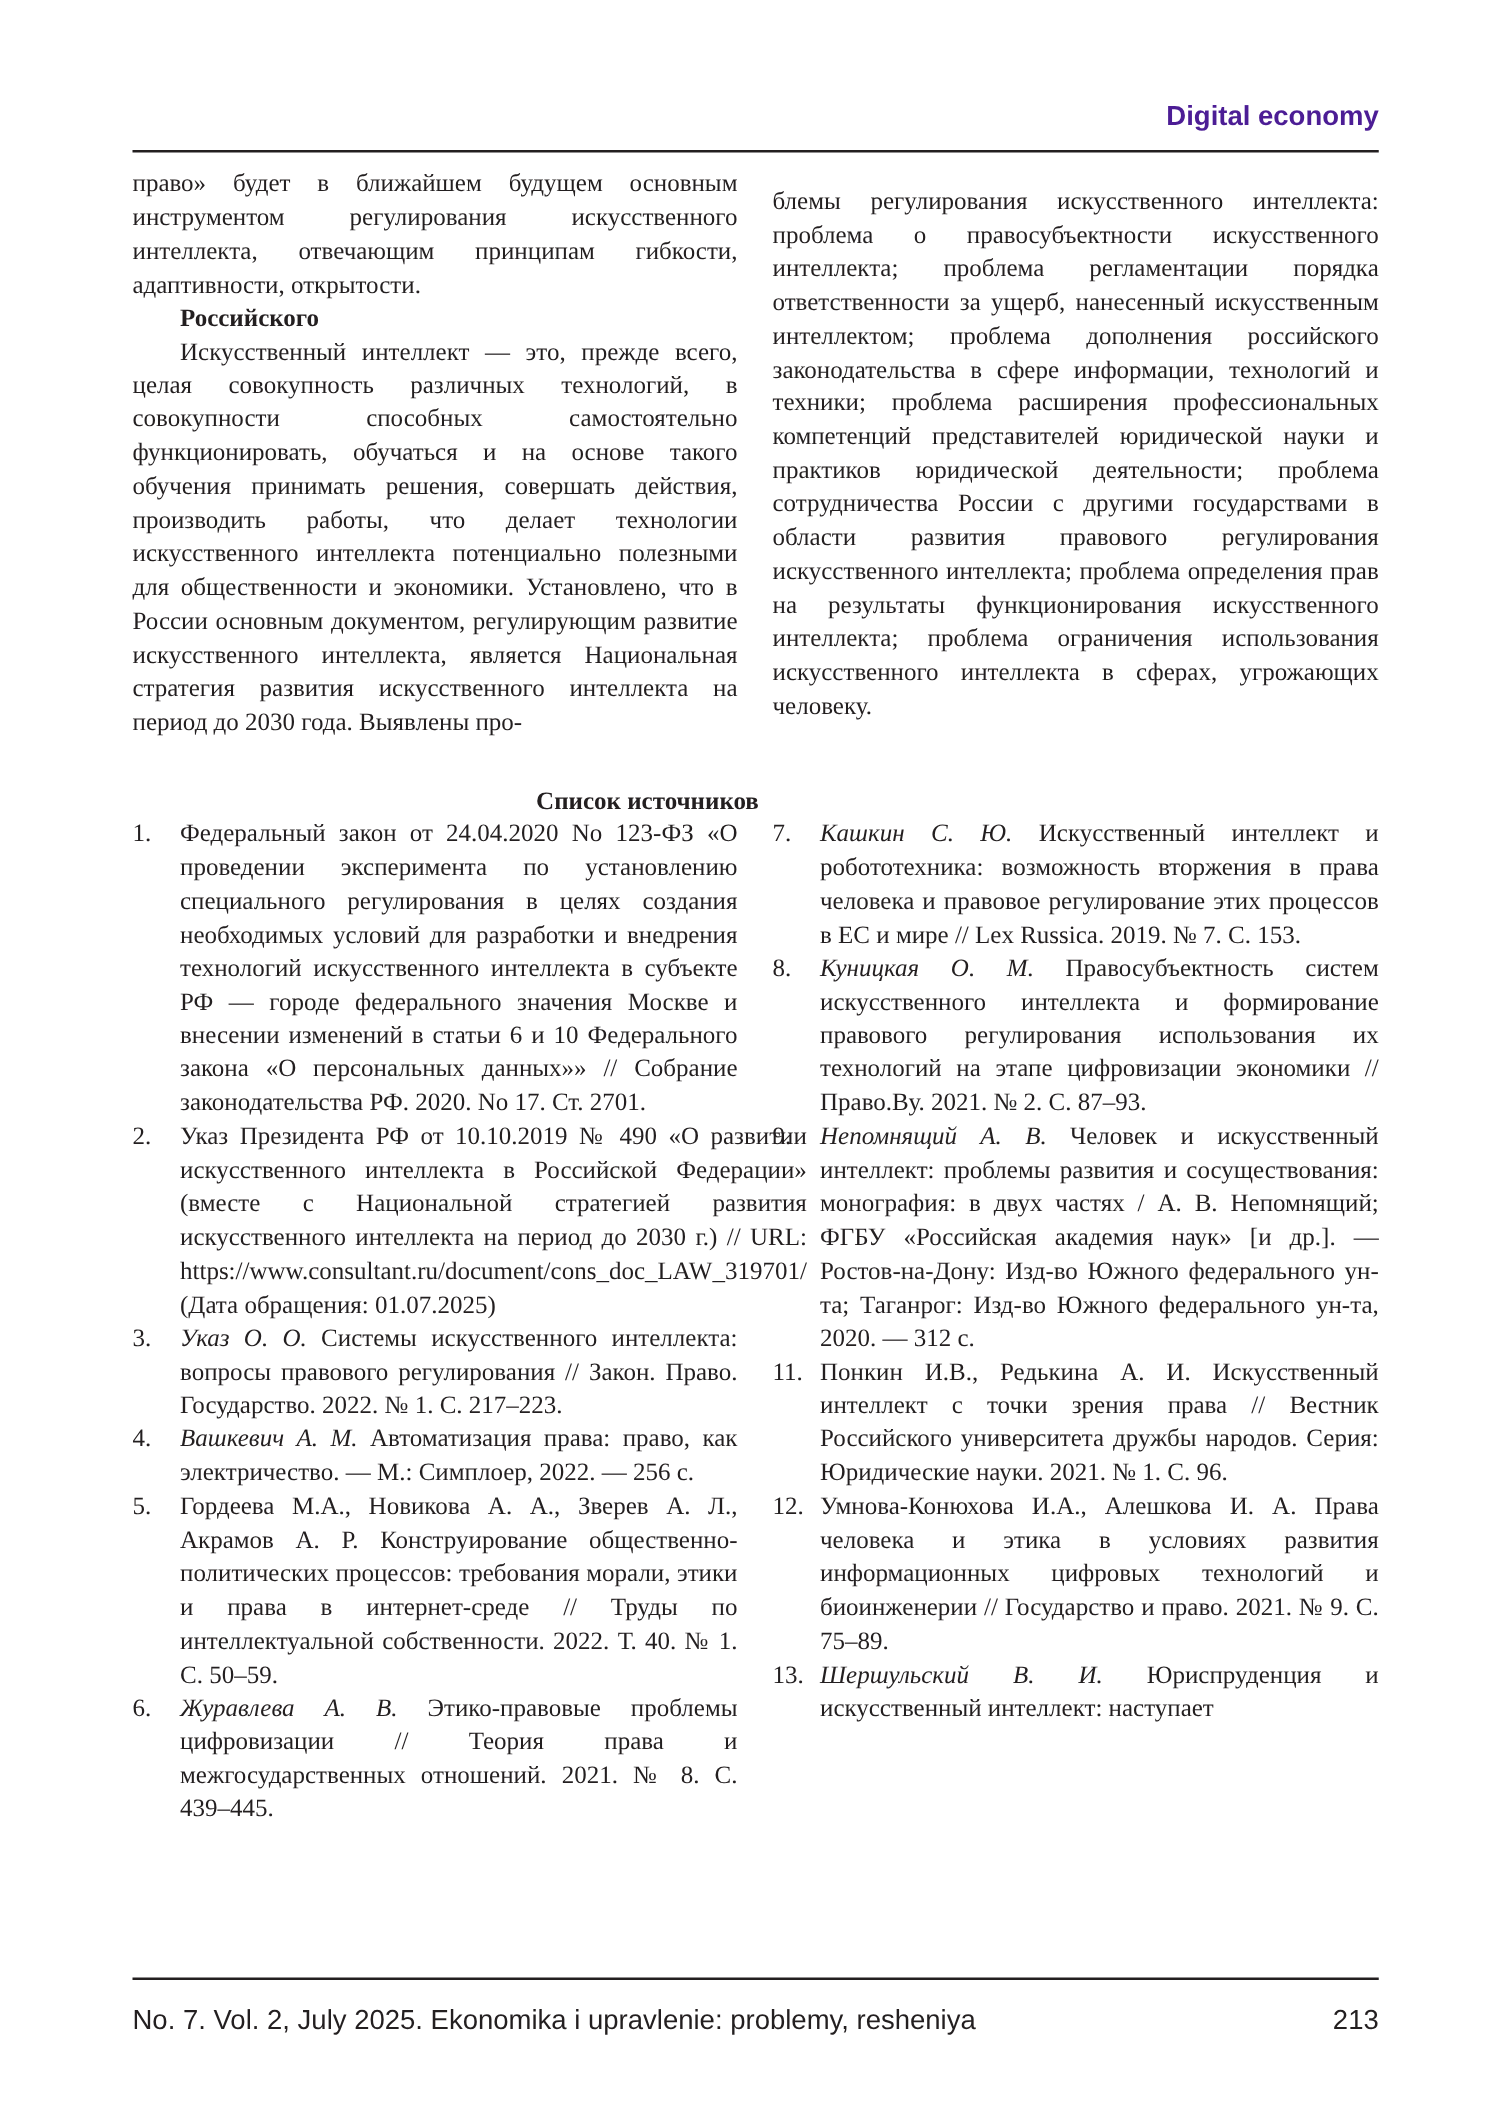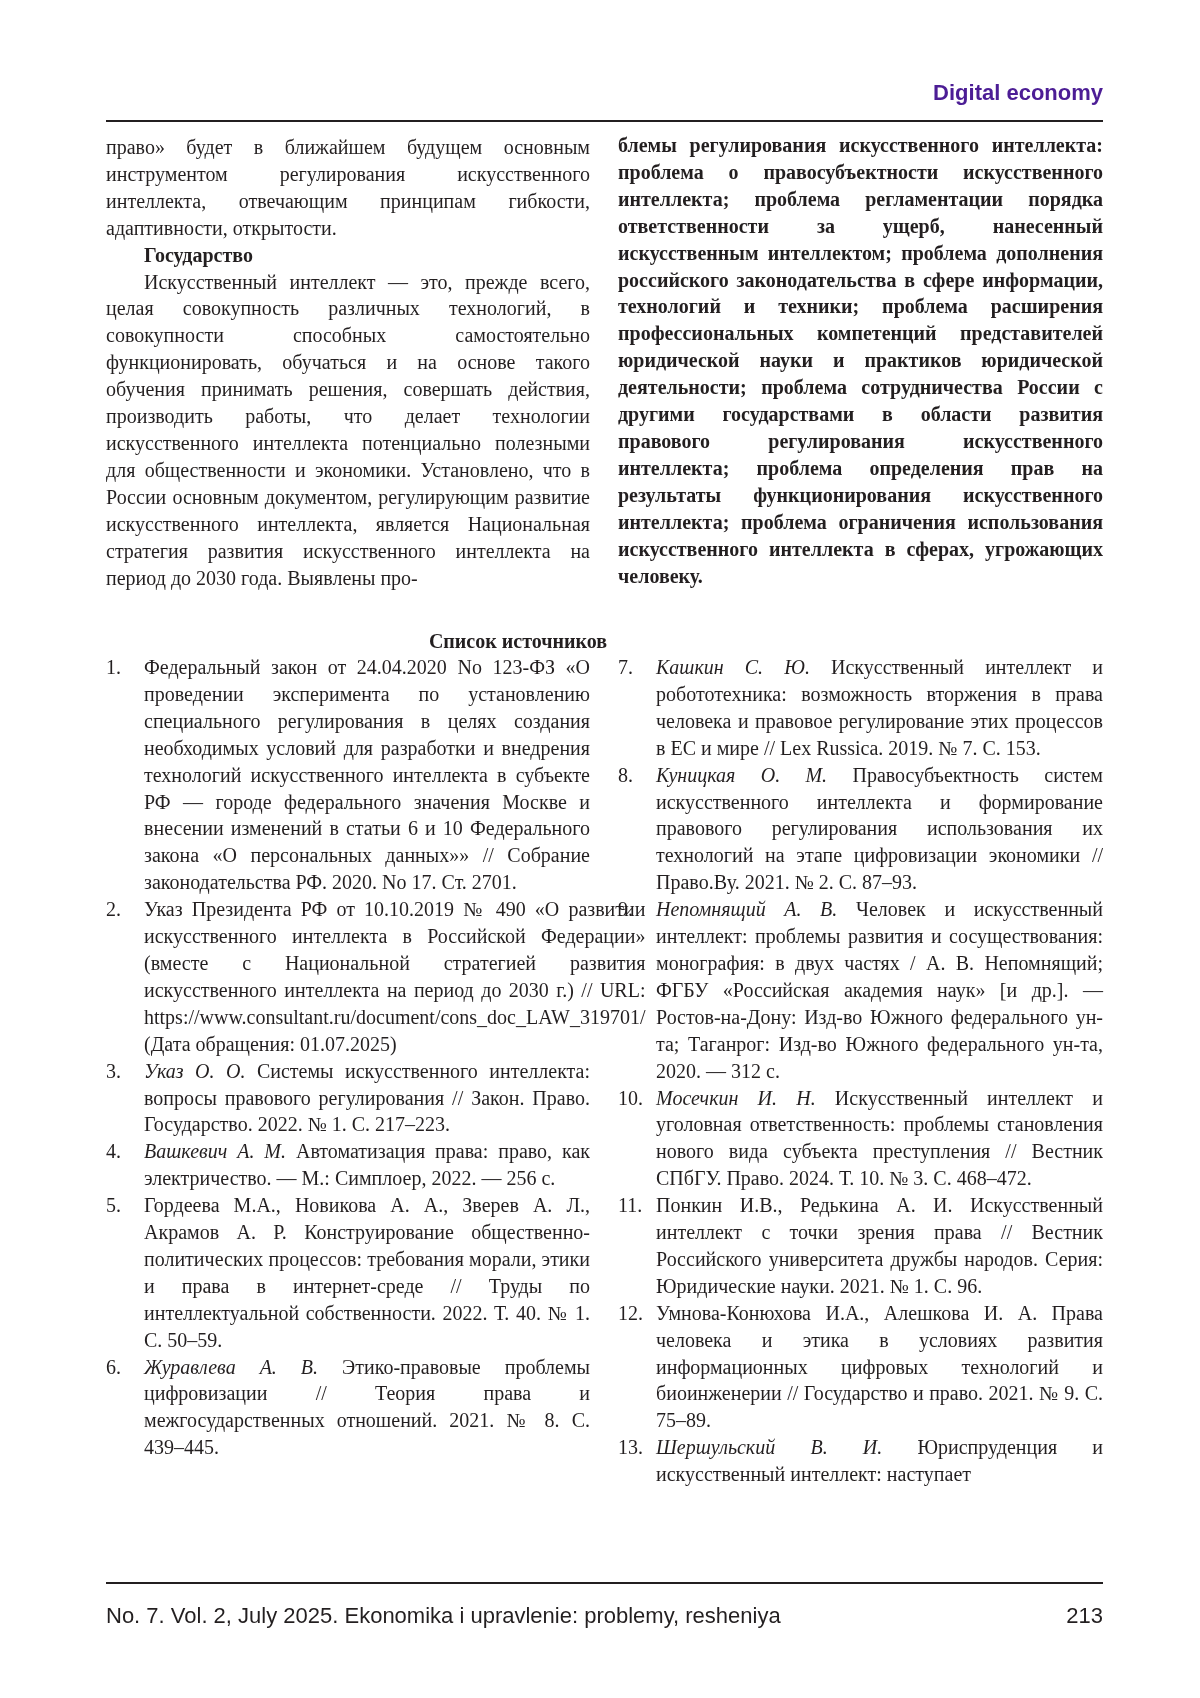--- a/index.html
+++ b/index.html
@@ -9,21 +9,21 @@
     font-family: "Liberation Sans", sans-serif; font-weight: bold; font-size: 22px; color: #4c1d95;
   }
   .rule { position: absolute; left: 106px; width: 997px; height: 2px; background: #231f20; }
   .rule.top { top: 120px; }
   .rule.bottom { top: 1582px; }
   .col {
     position: absolute; font-family: "Liberation Serif", serif; font-size: 20px; line-height: 26.9px;
     text-align: justify; color: #231f20;
   }
   .col.left { left: 106px; width: 484px; top: 134px; }
-  .col.right { left: 618px; width: 485px; top: 132px; font-weight: bold; }
+  .col.right { left: 618px; width: 485px; top: 148px; }
   .col p { margin: 0; }
   .indent { text-indent: 38px; }
   .heading-concl { font-weight: bold; text-indent: 38px; }
   .refs-title {
     position: absolute; top: 628px; left: 0; width: 1036px; text-align: center;
     font-family: "Liberation Serif", serif; font-weight: bold; font-size: 20px; line-height: 26px;
   }
   .refs { position: absolute; top: 654px; font-family: "Liberation Serif", serif; font-size: 20px; line-height: 26.9px; }
   .refs.left { left: 106px; width: 484px; }
   .refs.right { left: 618px; width: 485px; }
@@ -41,21 +41,21 @@
   }
 </style>
 </head>
 <body>
 
 <div class="running-head">Digital economy</div>
 <div class="rule top"></div>
 
 <div class="col left">
   <p>право» будет в ближайшем будущем основным инструментом регулирования искусственного интеллекта, отвечающим принципам гибкости, адаптивности, открытости.</p>
-  <p class="heading-concl">Государство</p>
+  <p class="heading-concl">Российского</p>
   <p class="indent">Искусственный интеллект — это, прежде всего, целая совокупность различных технологий, в совокупности способных самостоятельно функционировать, обучаться и на основе такого обучения принимать решения, совершать действия, производить работы, что делает технологии искусственного интеллекта потенциально полезными для общественности и экономики. Установлено, что в России основным документом, регулирующим развитие искусственного интеллекта, является Национальная стратегия развития искусственного интеллекта на период до 2030 года. Выявлены про-</p>
 </div>
 
 <div class="col right">
   <p>блемы регулирования искусственного интеллекта: проблема о правосубъектности искусственного интеллекта; проблема регламентации порядка ответственности за ущерб, нанесенный искусственным интеллектом; проблема дополнения российского законодательства в сфере информации, технологий и техники; проблема расширения профессиональных компетенций представителей юридической науки и практиков юридической деятельности; проблема сотрудничества России с другими государствами в области развития правового регулирования искусственного интеллекта; проблема определения прав на результаты функционирования искусственного интеллекта; проблема ограничения использования искусственного интеллекта в сферах, угрожающих человеку.</p>
 </div>
 
 <div class="refs-title">Список источников</div>
 
 <div class="refs left">
@@ -92,24 +92,20 @@
   </div>
   <div class="ref">
     <span class="num">8.</span>
     <span class="body"><span class="author">Куницкая О. М.</span><span> Правосубъектность систем искусственного интеллекта и формирование правового регулирования использования их технологий на этапе цифровизации экономики // Право.Ву. 2021. № 2. С. 87–93.</span></span>
   </div>
   <div class="ref">
     <span class="num">9.</span>
     <span class="body"><span class="author">Непомнящий А. В.</span><span> Человек и искусственный интеллект: проблемы развития и сосуществования: монография: в двух частях / А. В. Непомнящий; ФГБУ «Российская академия наук» [и др.]. — Ростов-на-Дону: Изд-во Южного федерального ун-та; Таганрог: Изд-во Южного федерального ун-та, 2020. — 312 с.</span></span>
   </div>
   <div class="ref">
-    <span class="num">10.</span>
-    <span class="body"><span class="author">Мосечкин И. Н.</span><span> Искусственный интеллект и уголовная ответственность: проблемы становления нового вида субъекта преступления // Вестник СПбГУ. Право. 2024. Т. 10. № 3. С. 468–472.</span></span>
-  </div>
-  <div class="ref">
     <span class="num">11.</span>
     <span class="body"><span class="author"></span><span>Понкин И.В., Редькина А. И. Искусственный интеллект с точки зрения права // Вестник Российского университета дружбы народов. Серия: Юридические науки. 2021. № 1. С. 96.</span></span>
   </div>
   <div class="ref">
     <span class="num">12.</span>
     <span class="body"><span class="author"></span><span>Умнова-Конюхова И.А., Алешкова И. А. Права человека и этика в условиях развития информационных цифровых технологий и биоинженерии // Государство и право. 2021. № 9. С. 75–89.</span></span>
   </div>
   <div class="ref">
     <span class="num">13.</span>
     <span class="body"><span class="author">Шершульский В. И.</span><span> Юриспруденция и искусственный интеллект: наступает</span></span>

